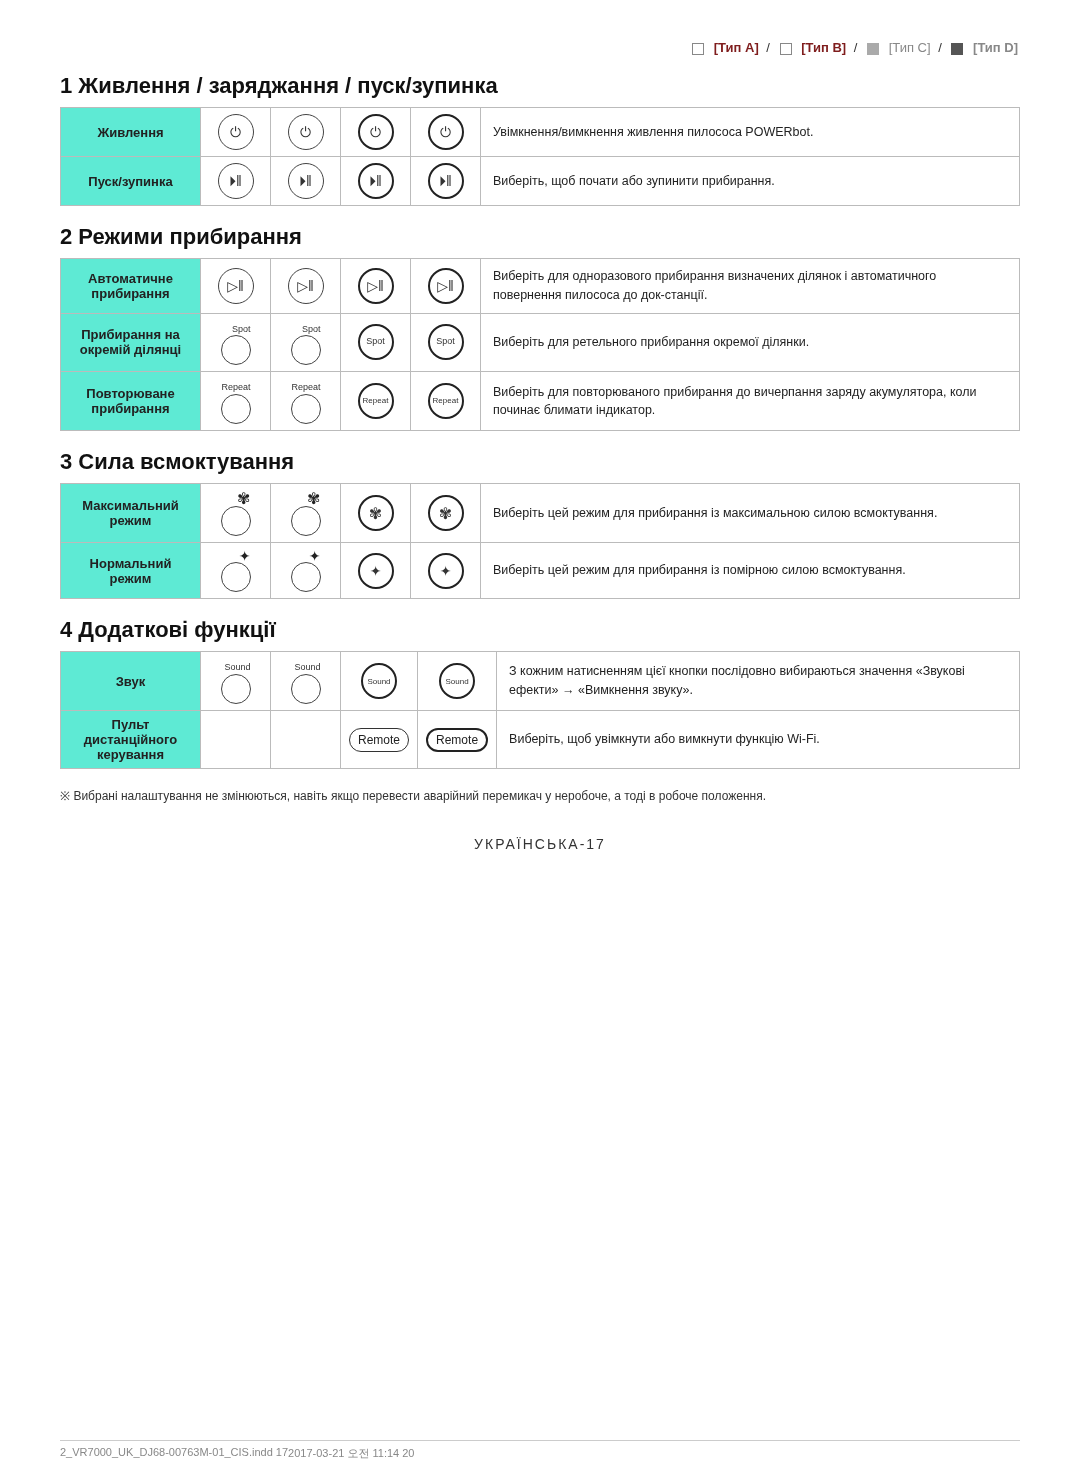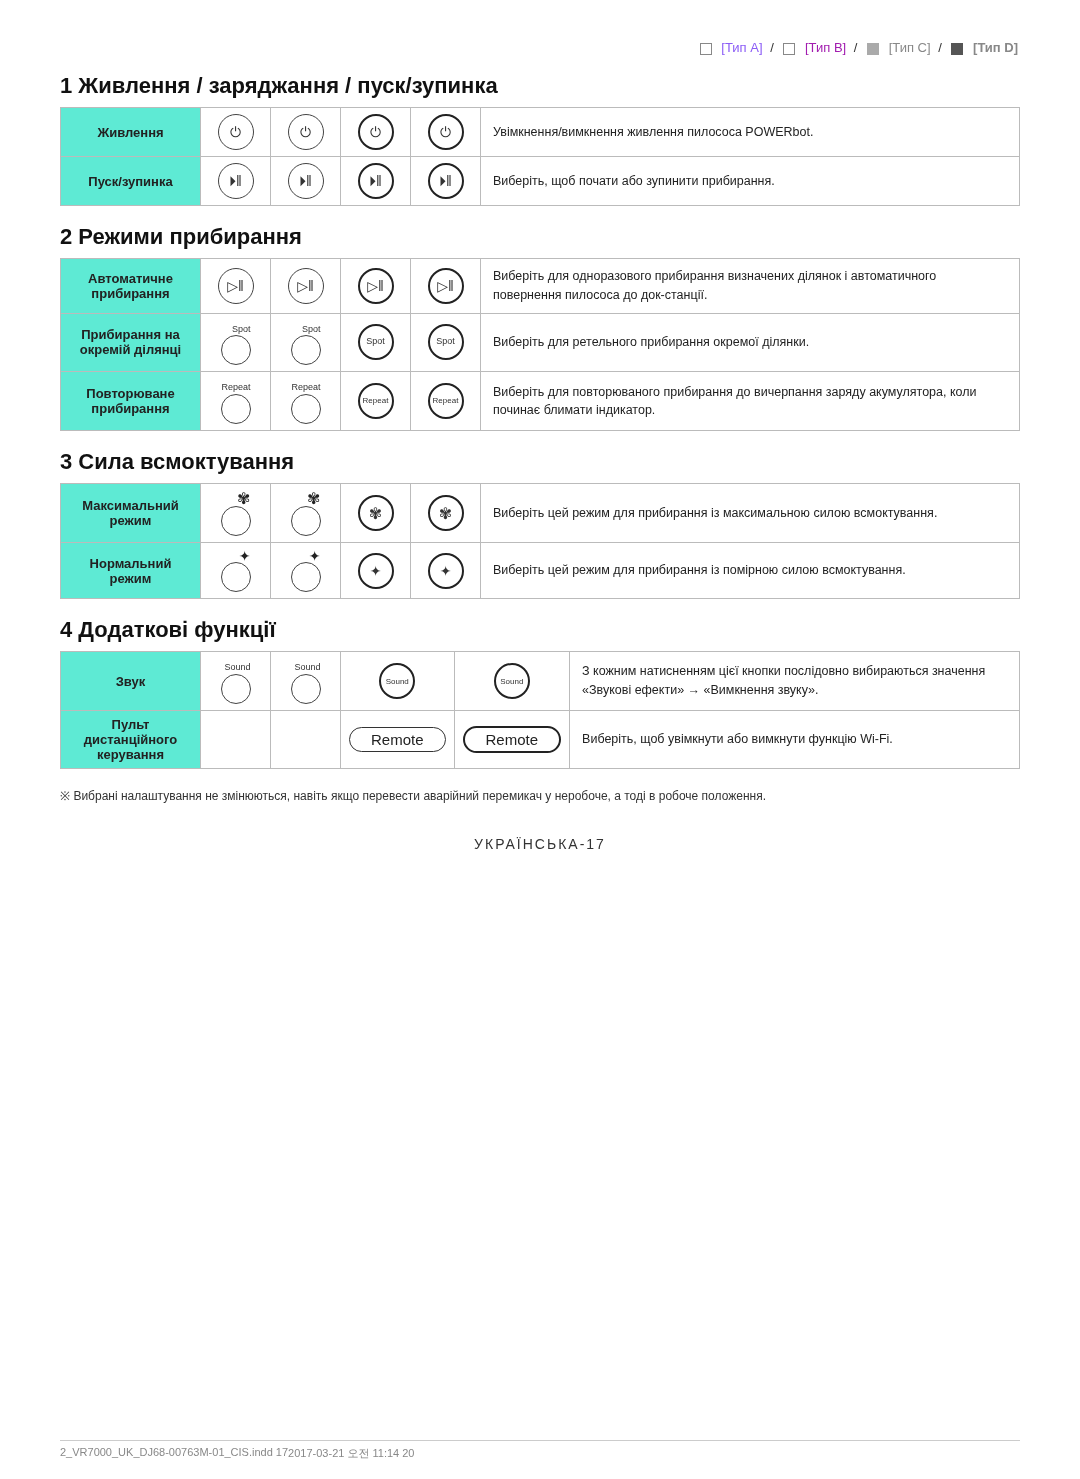--- a/index.html
+++ b/index.html
@@ -15,22 +15,22 @@
     }
 
     
     .type-legend {
       text-align: right;
       font-size: 13px;
       margin-bottom: 18px;
       color: #333;
     }
     .type-legend span { margin: 0 2px; }
-    .type-a { color: #8b5cf6; font-weight: normal; }
-    .type-b { color: #a21caf; font-weight: normal; }
+    .type-a { color: #7f1d1d; font-weight: bold; }
+    .type-b { color: #7f1d1d; font-weight: bold; }
     .type-c { color: #888; font-weight: normal; }
     .type-d { color: #888; font-weight: bold; }
     .type-box {
       display: inline-block;
       width: 12px; height: 12px;
       border: 1.5px solid #888;
       vertical-align: middle;
       margin-right: 2px;
     }
     .type-box.dark { background: #555; border-color: #555; }
@@ -132,22 +132,22 @@
     }
 
     
     .remote-btn {
       display: inline-flex;
       flex-direction: column;
       align-items: center;
       justify-content: center;
       border: 1.5px solid #333;
       border-radius: 16px;
-      padding: 3px 21px;
-      font-size: 15px;
+      padding: 3px 8px;
+      font-size: 12px;
       min-width: 46px;
       min-height: 24px;
     }
 
     .empty-cell { background: #fff; }
   </style>
 </head>
 <body>
 
 <div class="type-legend">

